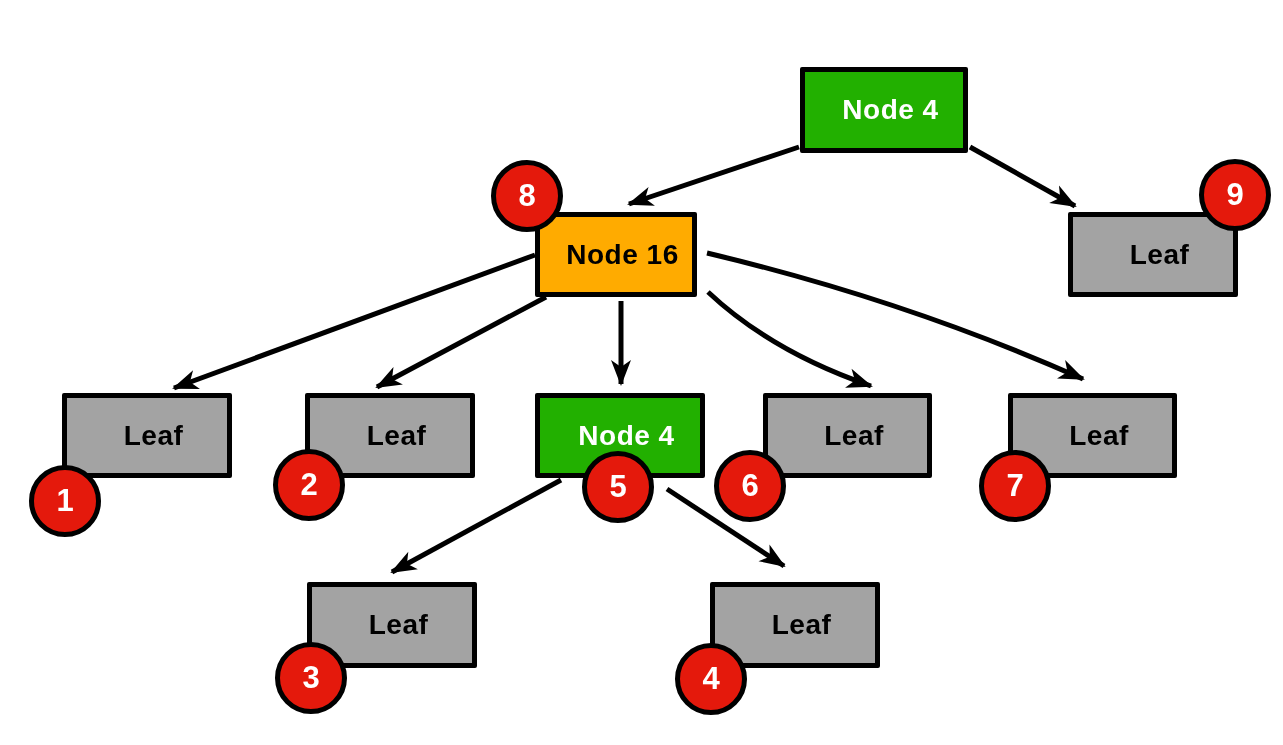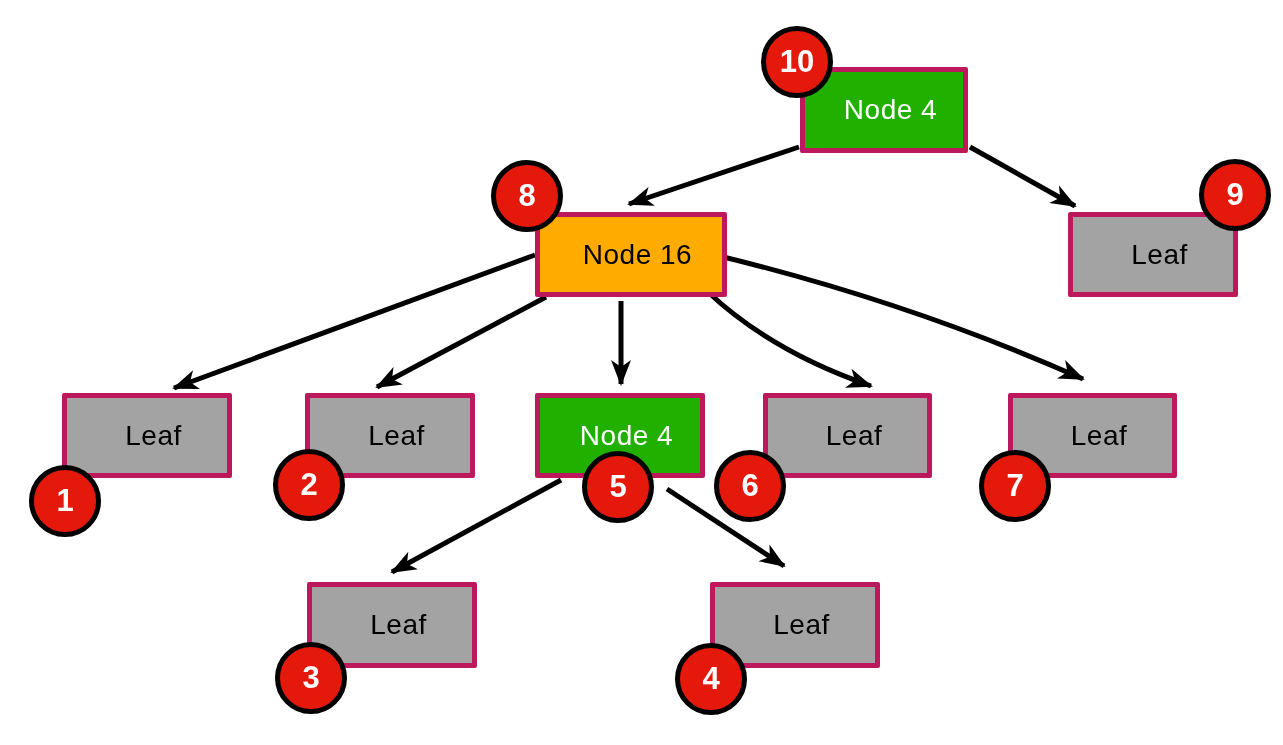--- a/index.html
+++ b/index.html
@@ -17,26 +17,26 @@
   }
   .edges {
     position: absolute;
     left: 0; top: 0;
     width: 1283px;
     height: 745px;
   }
   .node {
     position: absolute;
     box-sizing: border-box;
-    border: 5px solid #be185d;
+    border: 5px solid #000000;
     border-radius: 2px;
     display: flex;
     align-items: center;
     justify-content: center;
-    font-weight: normal;
+    font-weight: bold;
     font-size: 28px;
     letter-spacing: 0.5px;
     user-select: none;
     padding-left: 13px;
   }
   .node--green  { background: #22b000; color: #ffffff; }
   .node--orange { background: #ffab00; color: #000000; }
   .node--blue   { background: #a3a3a3; color: #000000; }
   .badge {
     position: absolute;
@@ -76,21 +76,21 @@
       <path d="M 707 253 Q 905 300 1083 379" marker-end="url(#arrow)"></path>
       <path d="M 561 480 L 392 572" marker-end="url(#arrow)"></path>
       <path d="M 667 489 L 784 566" marker-end="url(#arrow)"></path>
     </g>
   </svg>
 
   <div class="node node--green" style="left:800px;  top:67px;  width:168px; height:86px;">
     <span>Node 4</span>
   </div>
 
-  <div class="node node--orange" style="left:535px;  top:212px; width:192px; height:85px;">
+  <div class="node node--orange" style="left:535px;  top:212px; width:162px; height:85px;">
     <span>Node 16</span>
   </div>
 
   <div class="node node--blue" style="left:1068px; top:212px; width:170px; height:85px;">
     <span>Leaf</span>
   </div>
 
   <div class="node node--blue" style="left:62px;   top:393px; width:170px; height:85px;">
     <span>Leaf</span>
   </div>
@@ -112,23 +112,20 @@
   </div>
 
   <div class="node node--blue" style="left:307px;  top:582px; width:170px; height:86px;">
     <span>Leaf</span>
   </div>
 
   <div class="node node--blue" style="left:710px;  top:582px; width:170px; height:86px;">
     <span>Leaf</span>
   </div>
 
-  <div class="badge" style="left:761px;  top:26px;">
-    <span>10</span>
-  </div>
   <div class="badge" style="left:491px;  top:160px;">
     <span>8</span>
   </div>
   <div class="badge" style="left:1199px; top:159px;">
     <span>9</span>
   </div>
   <div class="badge" style="left:29px;   top:465px;">
     <span>1</span>
   </div>
   <div class="badge" style="left:273px;  top:449px;">

